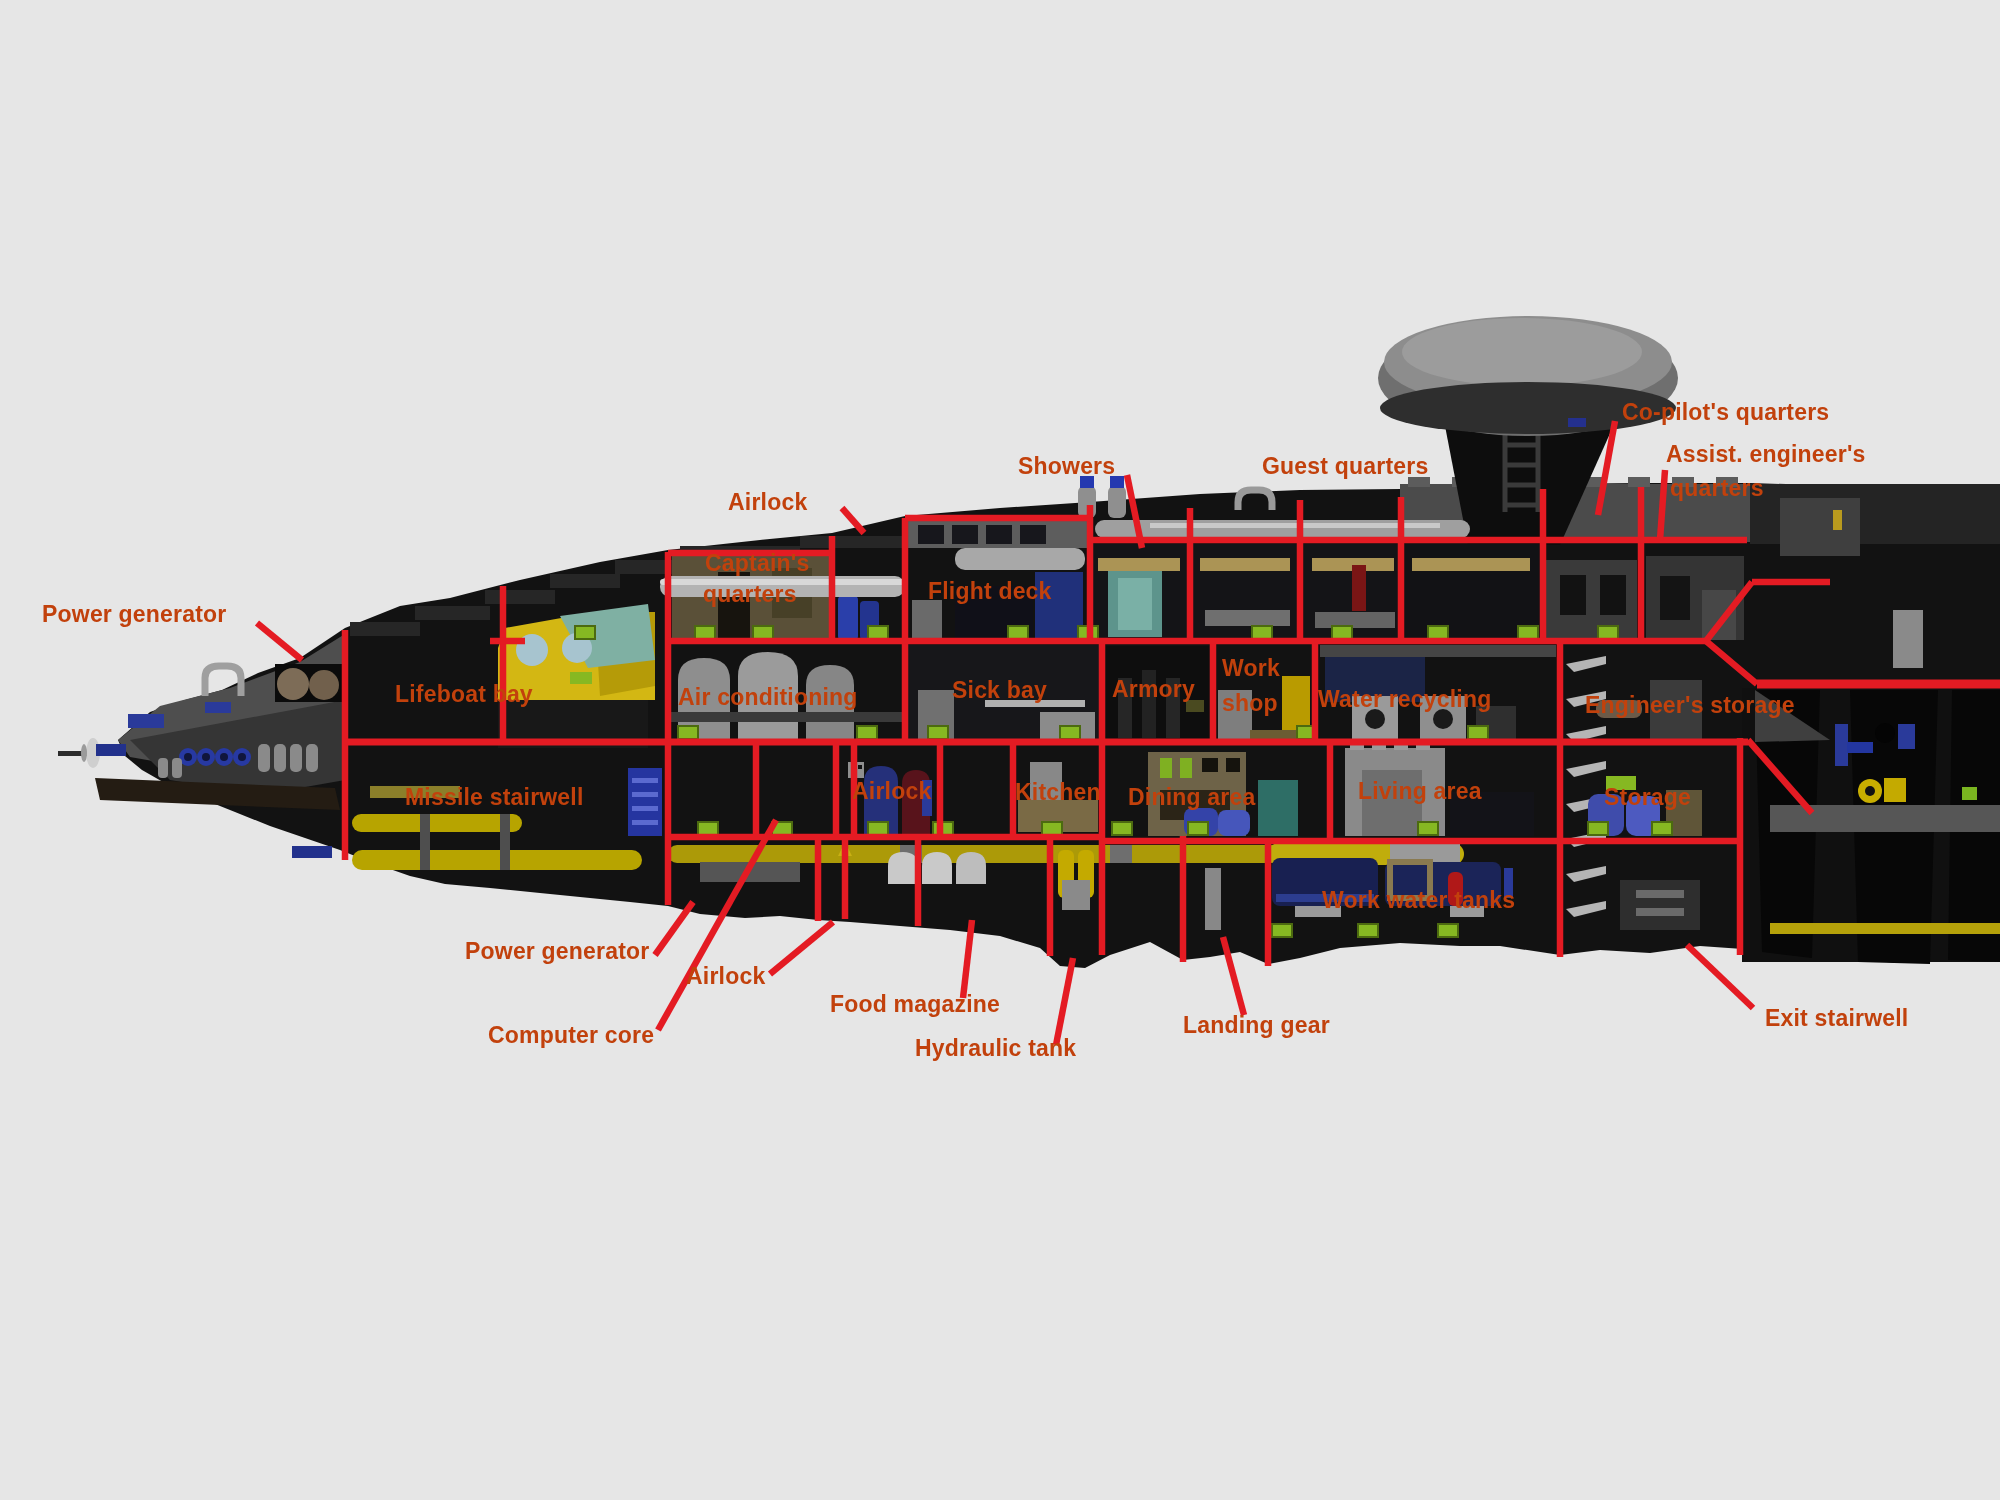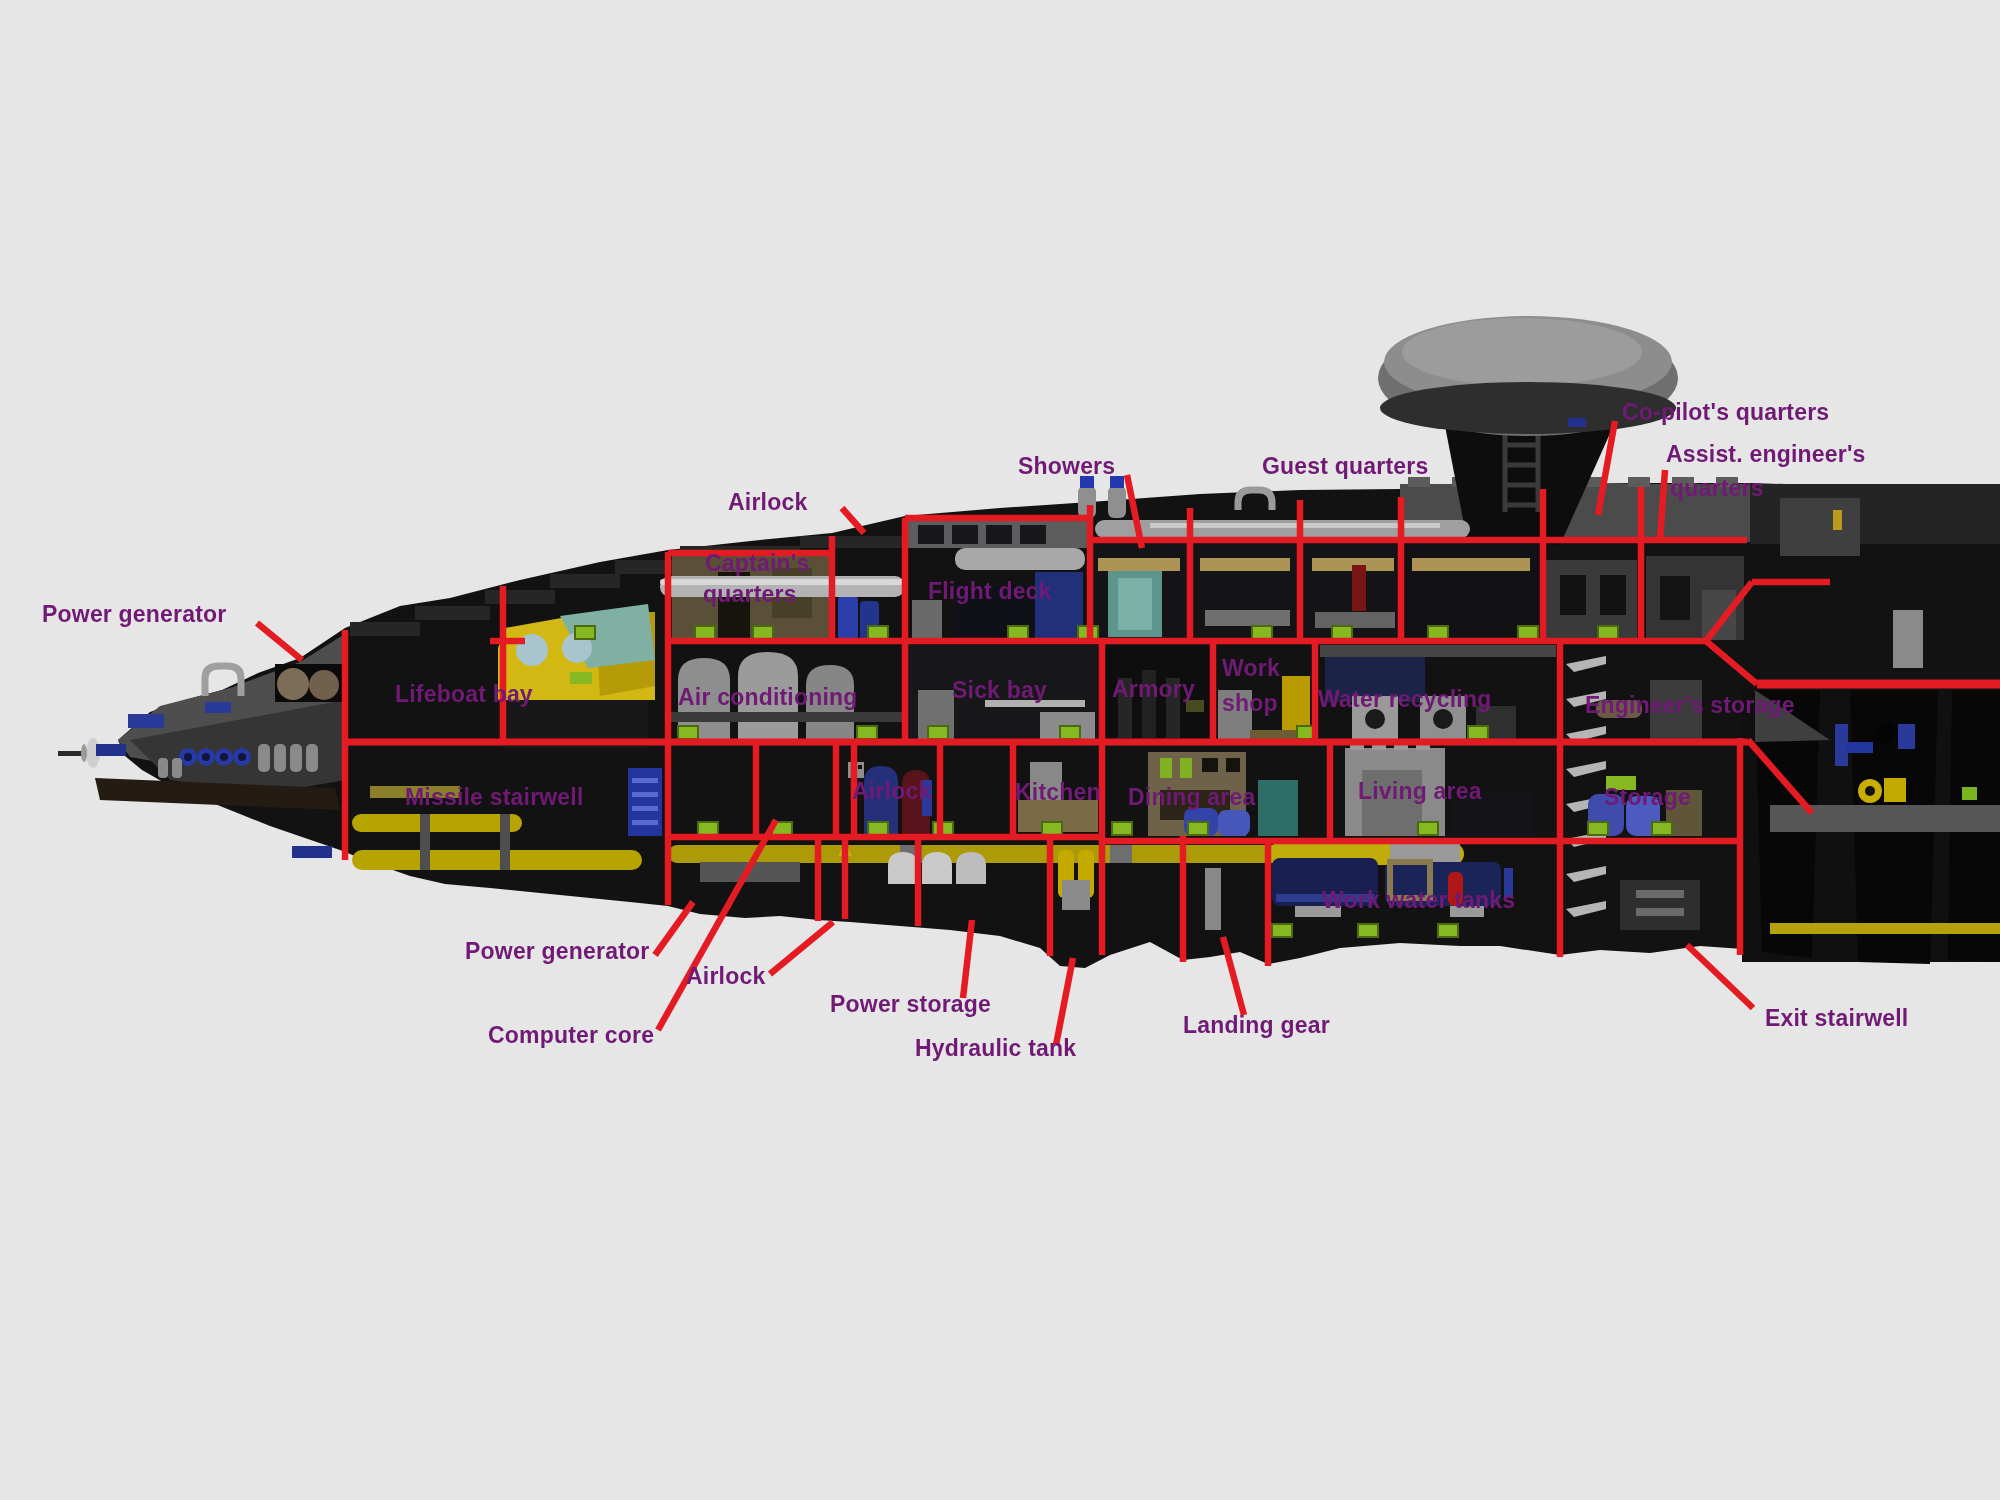--- a/index.html
+++ b/index.html
@@ -1,19 +1,19 @@
 <!DOCTYPE html>
 <html><head>
 <meta charset="utf-8">
 <style>
   html,body{margin:0;padding:0;background:#e6e6e6;}
   #stage{position:relative;width:2000px;height:1500px;background:#e6e6e6;overflow:hidden;
          font-family:"Liberation Sans",sans-serif;}
   #ship-svg{position:absolute;left:0;top:0;width:2000px;height:1500px;}
-  .label{position:absolute;font-weight:bold;font-size:23px;line-height:1.2;color:#701a75;
+  .label{position:absolute;font-weight:bold;font-size:23px;line-height:1.2;color:#c2410c;
          white-space:nowrap;letter-spacing:.2px;}
 </style>
 </head>
 <body>
 
 <div id="stage">
 <svg id="ship-svg" viewBox="0 0 2000 1500" xmlns="http://www.w3.org/2000/svg">
 
   <g>
 
@@ -457,18 +457,18 @@
       <div class="label" style="left: 1585px; top: 692px;">Engineer's storage</div>
       <div class="label" style="left: 852px; top: 778px;">Airlock</div>
       <div class="label" style="left: 1015px; top: 779px;">Kitchen</div>
       <div class="label" style="left: 1128px; top: 784px;">Dining area</div>
       <div class="label" style="left: 1358px; top: 778px;">Living area</div>
       <div class="label" style="left: 1580px; top: 784px; margin-left: 24px;">Storage</div>
       <div class="label" style="left: 1322px; top: 887px;">Work water tanks</div>
       <div class="label" style="left: 465px; top: 938px;">Power generator</div>
       <div class="label" style="left: 686px; top: 963px;">Airlock</div>
       <div class="label" style="left: 488px; top: 1022px;">Computer core</div>
-      <div class="label" style="left: 830px; top: 991px;">Power storage</div>
+      <div class="label" style="left: 830px; top: 991px;">Food magazine</div>
       <div class="label" style="left: 915px; top: 1035px;">Hydraulic tank</div>
       <div class="label" style="left: 1183px; top: 1012px;">Landing gear</div>
       <div class="label" style="left: 1765px; top: 1005px;">Exit stairwell</div>
     </div>
 </div>
 
 </body></html>

